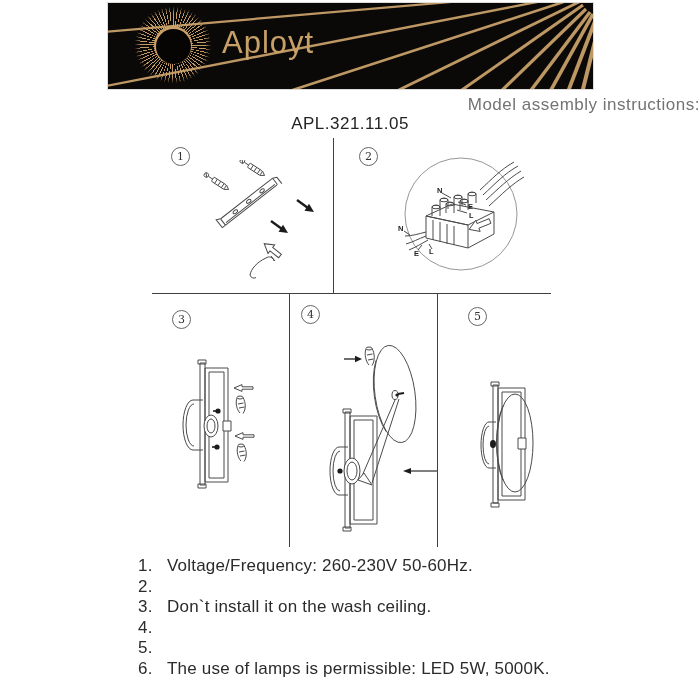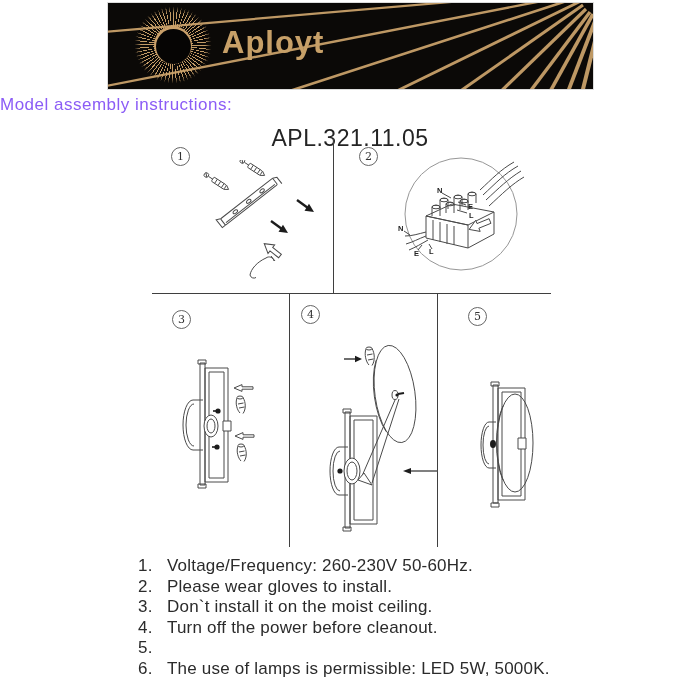--- a/index.html
+++ b/index.html
@@ -10,28 +10,28 @@
   .banner{position:absolute;left:108px;top:3px;width:485px;height:86px;
           background:#0b0907;overflow:hidden;outline:1px solid #dcdcdc;}
   .rays-svg{position:absolute;left:0;top:0;width:485px;height:86px;}
   .logo{position:absolute;left:26px;top:3px;width:78px;height:78px;}
   .burst{position:absolute;left:0;top:0;width:78px;height:78px;border-radius:50%;
          background:repeating-conic-gradient(from 0deg,rgba(206,164,108,.95) 0deg 1.7deg,rgba(0,0,0,0) 1.7deg 6deg);
          -webkit-mask:radial-gradient(circle,transparent 0 24%,#000 30% 58%,transparent 70%);
          mask:radial-gradient(circle,transparent 0 24%,#000 30% 58%,transparent 70%);}
   .ring{position:absolute;left:20px;top:20px;width:38px;height:38px;border-radius:50%;background:#caa06a;}
   .core{position:absolute;left:21.5px;top:23px;width:35px;height:35px;border-radius:50%;background:#060504;}
-  .brand{position:absolute;left:114px;top:22px;font-size:31px;font-weight:700;
+  .brand{position:absolute;left:114px;top:22px;font-size:31px;font-weight:400;
          letter-spacing:1px;color:#c7a068;}
 
   
-  .title1{position:absolute;left:0;right:0;top:95px;text-align:left;
-          font-size:17px;letter-spacing:.5px;color:#8b5cf6;}
-  .title2{position:absolute;left:0;right:0;top:125px;text-align:center;
-          font-size:23px;letter-spacing:.5px;color:#242424;}
+  .title1{position:absolute;left:0;right:0;top:95px;text-align:right;
+          font-size:17px;letter-spacing:.5px;color:#737373;}
+  .title2{position:absolute;left:0;right:0;top:114px;text-align:center;
+          font-size:17px;letter-spacing:.5px;color:#242424;}
 
   
   .vline,.hline{position:absolute;background:#3f3f3f;}
   .v1{left:333px;top:138px;width:1px;height:155px;}
   .h1{left:152px;top:293px;width:399px;height:1px;}
   .v2{left:289px;top:294px;width:1px;height:253px;}
   .v3{left:437px;top:294px;width:1px;height:253px;}
 
   
   .badge{position:absolute;width:19px;height:19px;border:1px solid #666;border-radius:50%;
@@ -354,29 +354,27 @@
     </svg>
   </div>
 
   <div class="notes">
     <div class="note">
       <span class="n">1.</span>
       <span>Voltage/Frequency: 260-230V 50-60Hz.</span>
     </div>
     <div class="note">
       <span class="n">2.</span>
-      <span>Please wear gloves to install.</span>
     </div>
     <div class="note">
       <span class="n">3.</span>
-      <span>Don`t install it on the moist ceiling.</span>
+      <span>Don`t install it on the wash ceiling.</span>
     </div>
     <div class="note">
       <span class="n">4.</span>
-      <span>Turn off the power before cleanout.</span>
     </div>
     <div class="note">
       <span class="n">5.</span>
     </div>
     <div class="note">
       <span class="n">6.</span>
       <span>The use of lamps is permissible: LED 5W, 5000K.</span>
     </div>
   </div>
 

